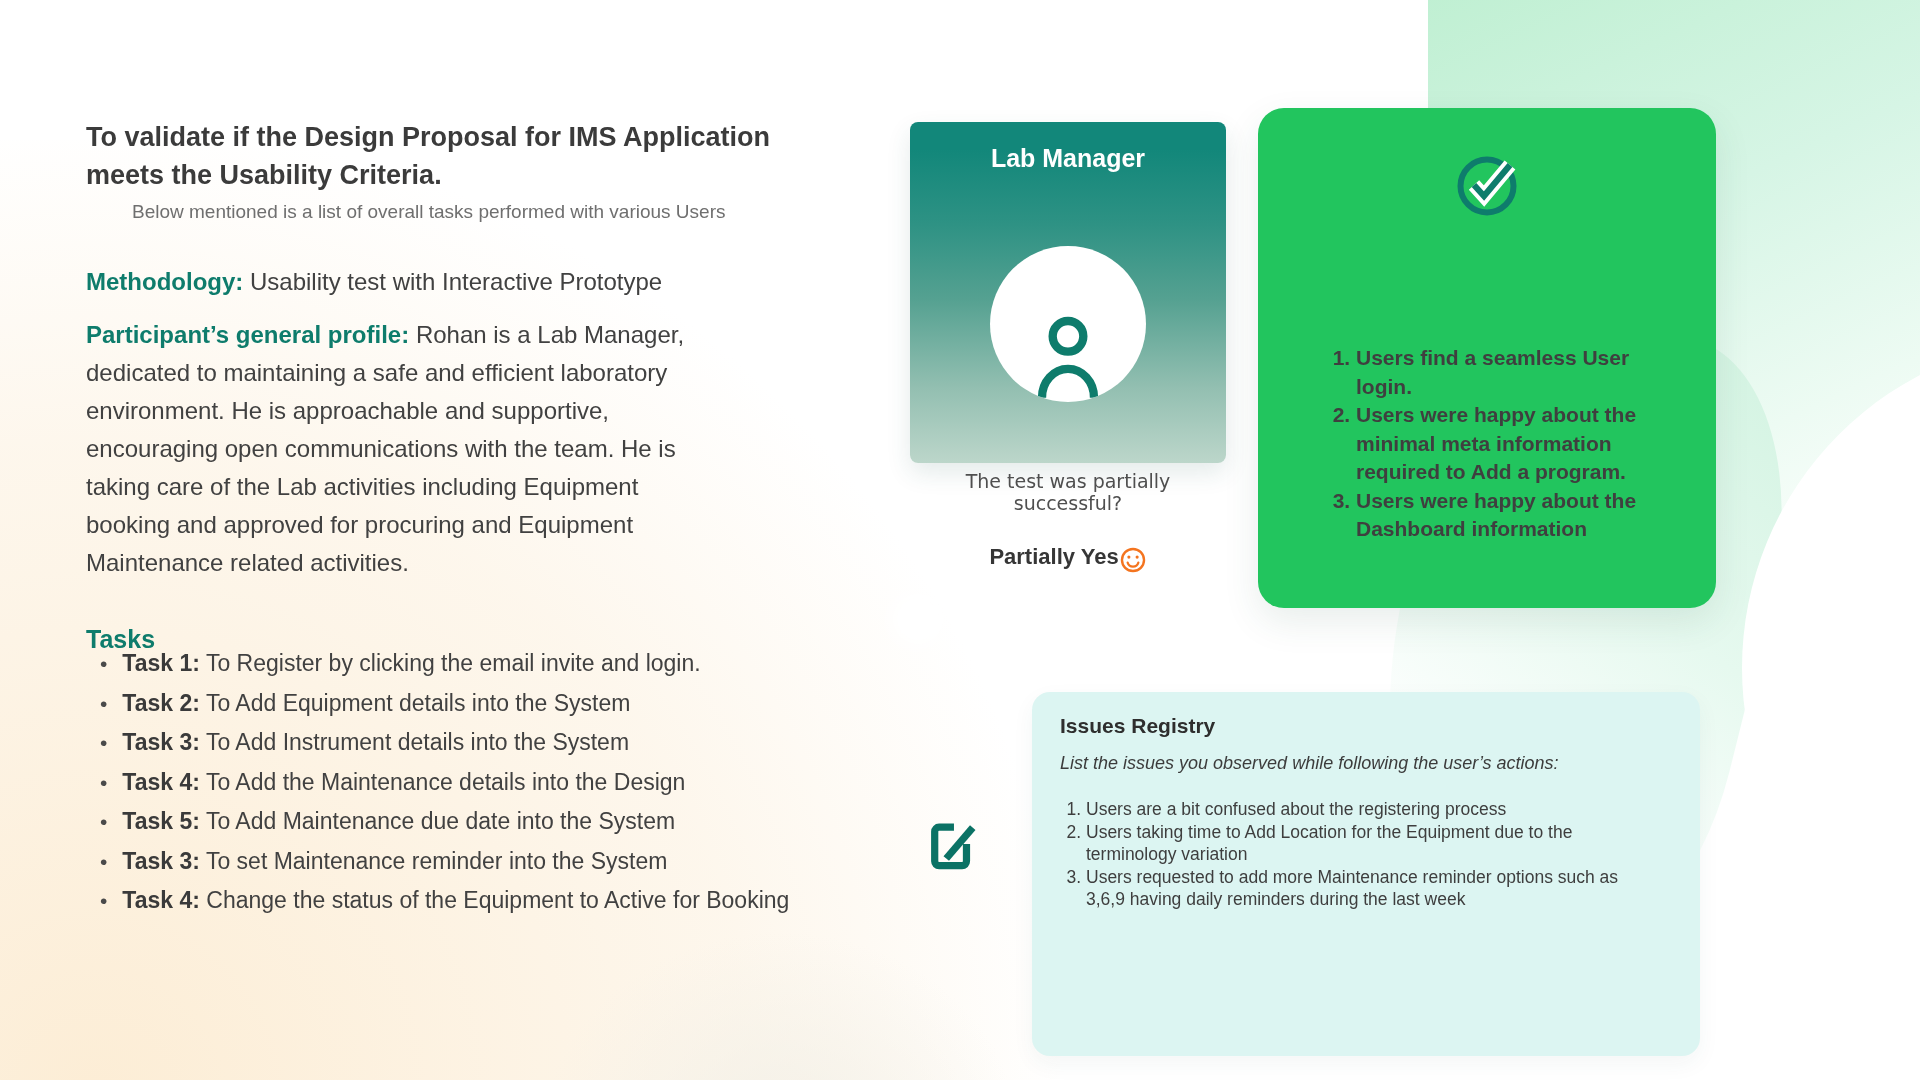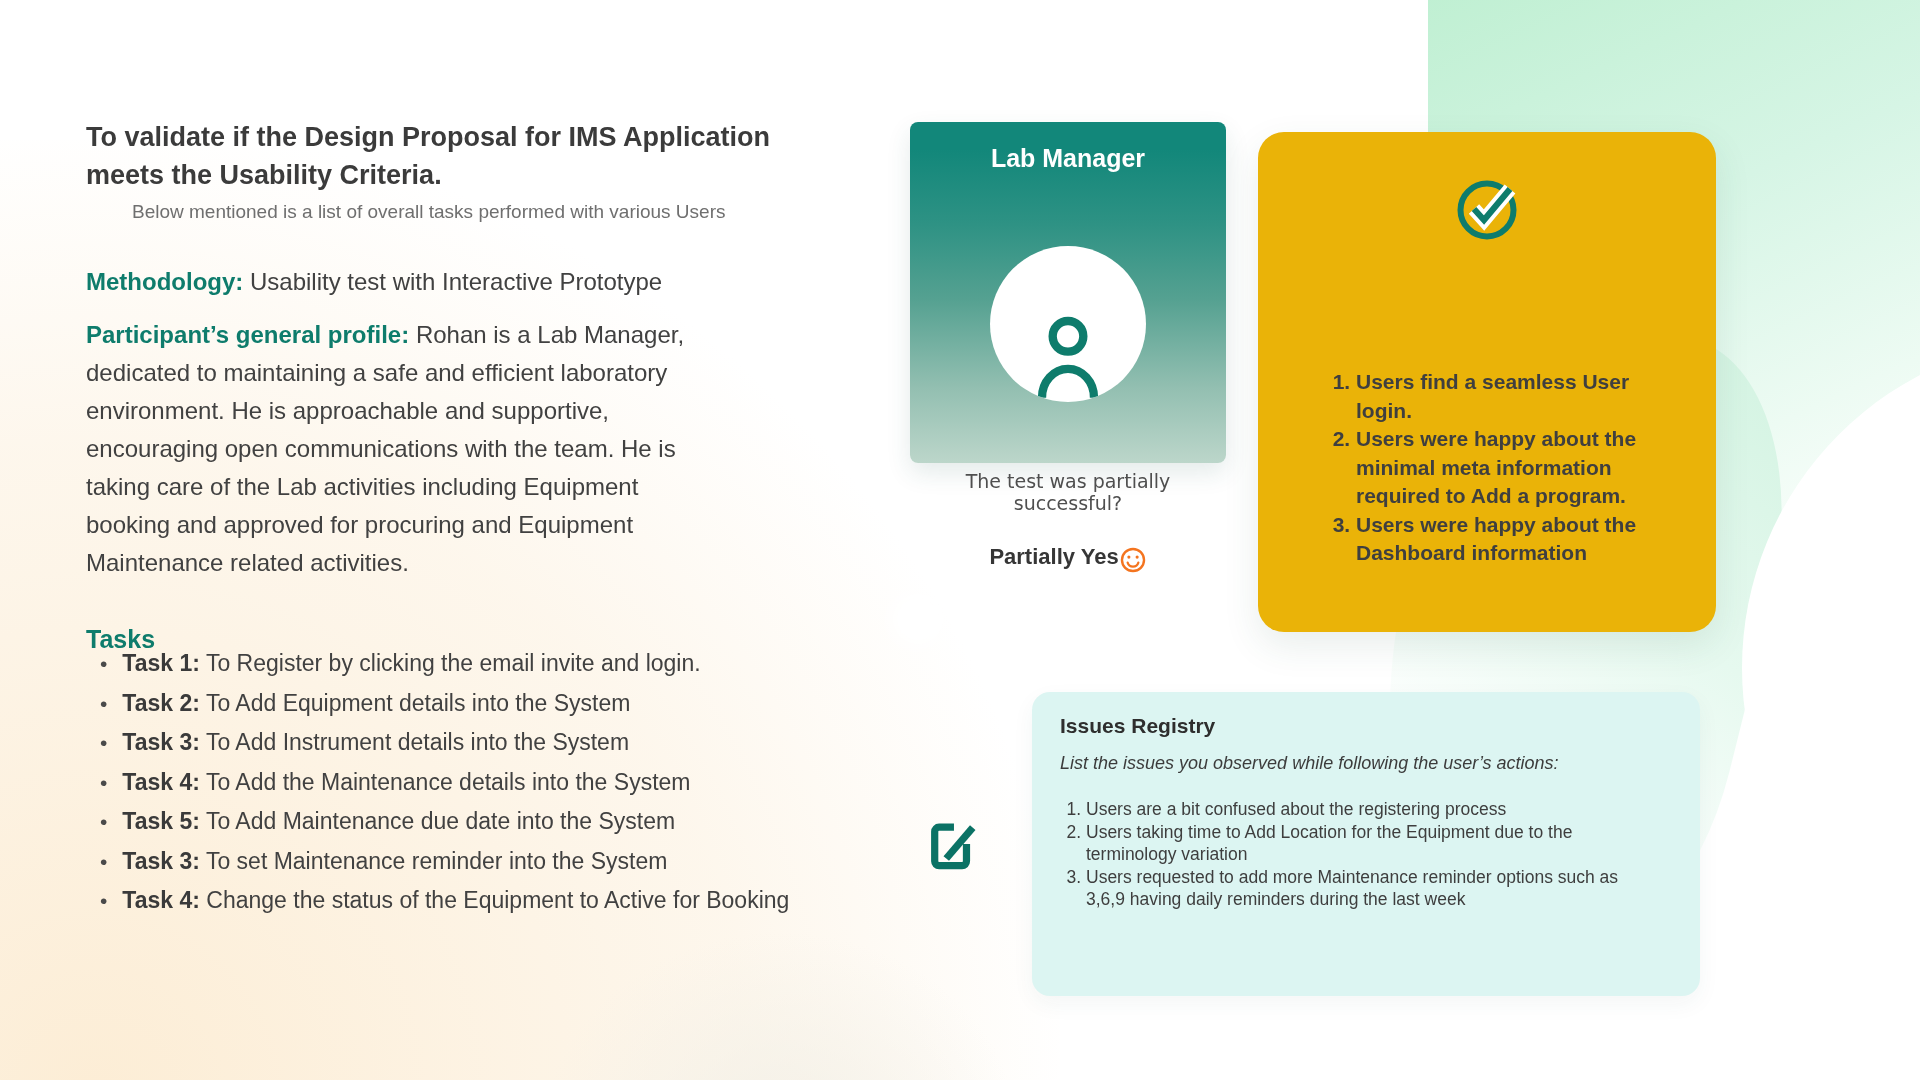--- a/index.html
+++ b/index.html
@@ -57,29 +57,29 @@
   .persona-role{position:absolute;top:22px;left:0;width:100%;text-align:center;
     color:#ffffff;font-size:25px;font-weight:700;}
   .avatar{position:absolute;left:80px;top:124px;width:156px;height:156px;border-radius:50%;
     background:#ffffff;display:flex;align-items:flex-end;justify-content:center;overflow:hidden;}
   .persona-question{position:absolute;left:910px;top:470px;width:316px;text-align:center;
     font-family:"DejaVu Sans",sans-serif;font-size:19px;line-height:22px;color:#4F4F4F;}
   .persona-answer{position:absolute;left:910px;top:544px;width:316px;display:flex;
     align-items:flex-start;justify-content:center;font-size:22px;font-weight:700;color:#363636;}
 
   
-  .findings-card{position:absolute;left:1258px;top:132px;width:458px;height:500px;border-radius:26px;
-    background:#eab308;box-shadow:0 14px 36px rgba(40,85,72,0.10);}
+  .findings-card{position:absolute;left:1258px;top:108px;width:458px;height:500px;border-radius:26px;
+    background:#22c55e;box-shadow:0 14px 36px rgba(40,85,72,0.10);}
   .check-wrap{position:absolute;left:0;top:40px;width:100%;display:flex;justify-content:center;}
   .findings-list{position:absolute;left:66px;top:236px;width:292px;margin:0;padding:0 0 0 32px;
     font-size:21px;font-weight:700;line-height:28.5px;color:#3F3F3F;}
   .findings-list li{margin:0;}
 
   
-  .issues-card{position:absolute;left:1032px;top:692px;width:668px;height:304px;border-radius:18px;
+  .issues-card{position:absolute;left:1032px;top:692px;width:668px;height:364px;border-radius:18px;
     background:#DCF5F2;box-shadow:0 8px 22px rgba(40,85,72,0.05);box-sizing:border-box;
     padding:22px 28px;}
   .issues-title{margin:0;font-size:21px;font-weight:700;color:#2E2E2E;}
   .issues-prompt{margin:15px 0 15px 0;font-size:18px;font-style:italic;color:#3C3C3C;}
   .issues-list{margin:24px 0 0 0;padding:0 0 0 26px;width:560px;
     font-size:17.5px;line-height:22.5px;color:#3E3E3E;}
 
   .edit-icon{position:absolute;left:927px;top:817px;}
 </style>
 </head>
@@ -108,21 +108,21 @@
   <p class="profile">
     <span class="teal-label">Participant’s general profile:</span>
     <span>Rohan is a Lab Manager, dedicated to maintaining a safe and efficient laboratory environment. He is approachable and supportive, encouraging open communications with the team. He is taking care of the Lab activities including Equipment booking and approved for procuring and Equipment Maintenance related activities.</span>
   </p>
 
   <h2 class="tasks-heading teal-label">Tasks</h2>
   <ul class="tasks-list">
     <li><b>Task 1:</b> <span>To Register by clicking the email invite and login.</span></li>
     <li><b>Task 2:</b> <span>To Add Equipment details into the System</span></li>
     <li><b>Task 3:</b> <span>To Add Instrument details into the System</span></li>
-    <li><b>Task 4:</b> <span>To Add the Maintenance details into the System</span></li>
+    <li><b>Task 4:</b> <span>To Add the Maintenance details into the Design</span></li>
     <li><b>Task 5:</b> <span>To Add Maintenance due date into the System</span></li>
     <li><b>Task 3:</b> <span>To set Maintenance reminder into the System</span></li>
     <li><b>Task 4:</b> <span>Change the status of the Equipment to Active for Booking</span></li>
   </ul>
 
   <div class="persona-card">
     <div class="persona-role">Lab Manager</div>
     <div class="avatar">
       <span>
         <svg width="78" height="88" viewBox="0 0 84 94">

